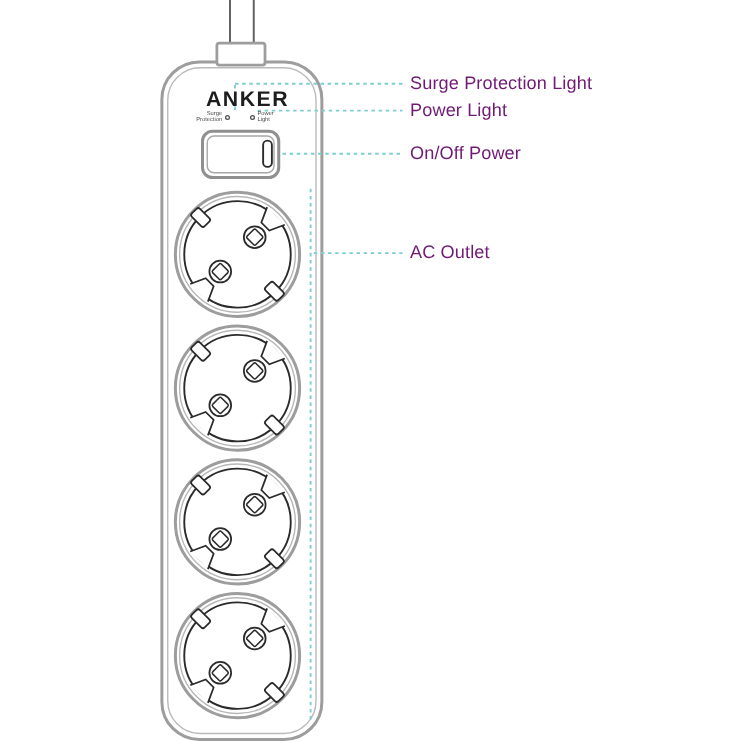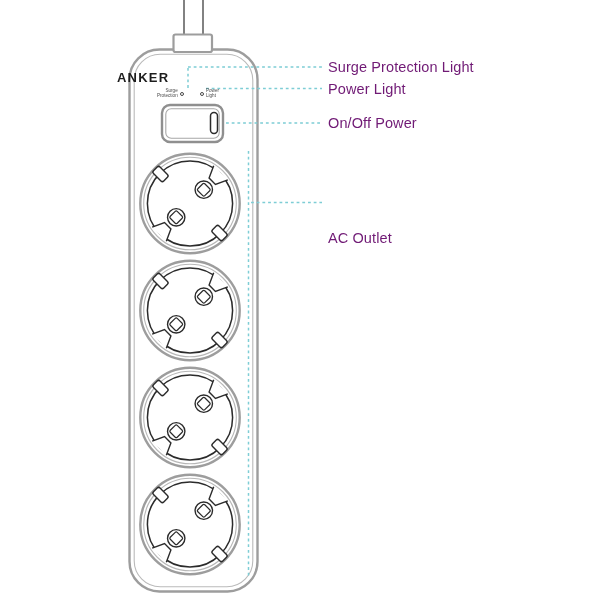--- a/index.html
+++ b/index.html
@@ -8,25 +8,26 @@
     width: 600px;
     height: 600px;
     background: #ffffff;
     overflow: hidden;
     font-family: "Liberation Sans", sans-serif;
   }
   .drawing { position: absolute; left: 0; top: 0; }
 
   .brand-logo {
     position: absolute;
-    left: 117px;
+    left: 134px;
     top: 70px;
     width: 128px;
+    text-align: center;
     font-weight: bold;
-    font-size: 13px;
+    font-size: 17px;
     letter-spacing: 1.2px;
     color: #1d1d1d;
   }
 
   .indicators {
     position: absolute;
     left: 157px;
     top: 89px;
     width: 62px;
     display: flex;
@@ -55,21 +56,21 @@
     font-size: 14.5px;
     line-height: 17px;
     font-weight: 400;
     color: #701a75;
     white-space: nowrap;
     letter-spacing: 0.1px;
   }
   .callout-surge  { top: 59px;  }
   .callout-power  { top: 81px;  }
   .callout-switch { top: 115px; }
-  .callout-outlet { top: 194px; margin-top: 36px; }
+  .callout-outlet { top: 194px; }
 </style>
 </head>
 <body>
 
 <div class="stage">
 
   <svg class="drawing" width="600" height="600" viewBox="0 0 600 600">
     <defs>
       <g id="socket">
         <circle cx="0" cy="0" r="49.7" fill="#ffffff" stroke="#9d9d9d" stroke-width="2.4"></circle>

